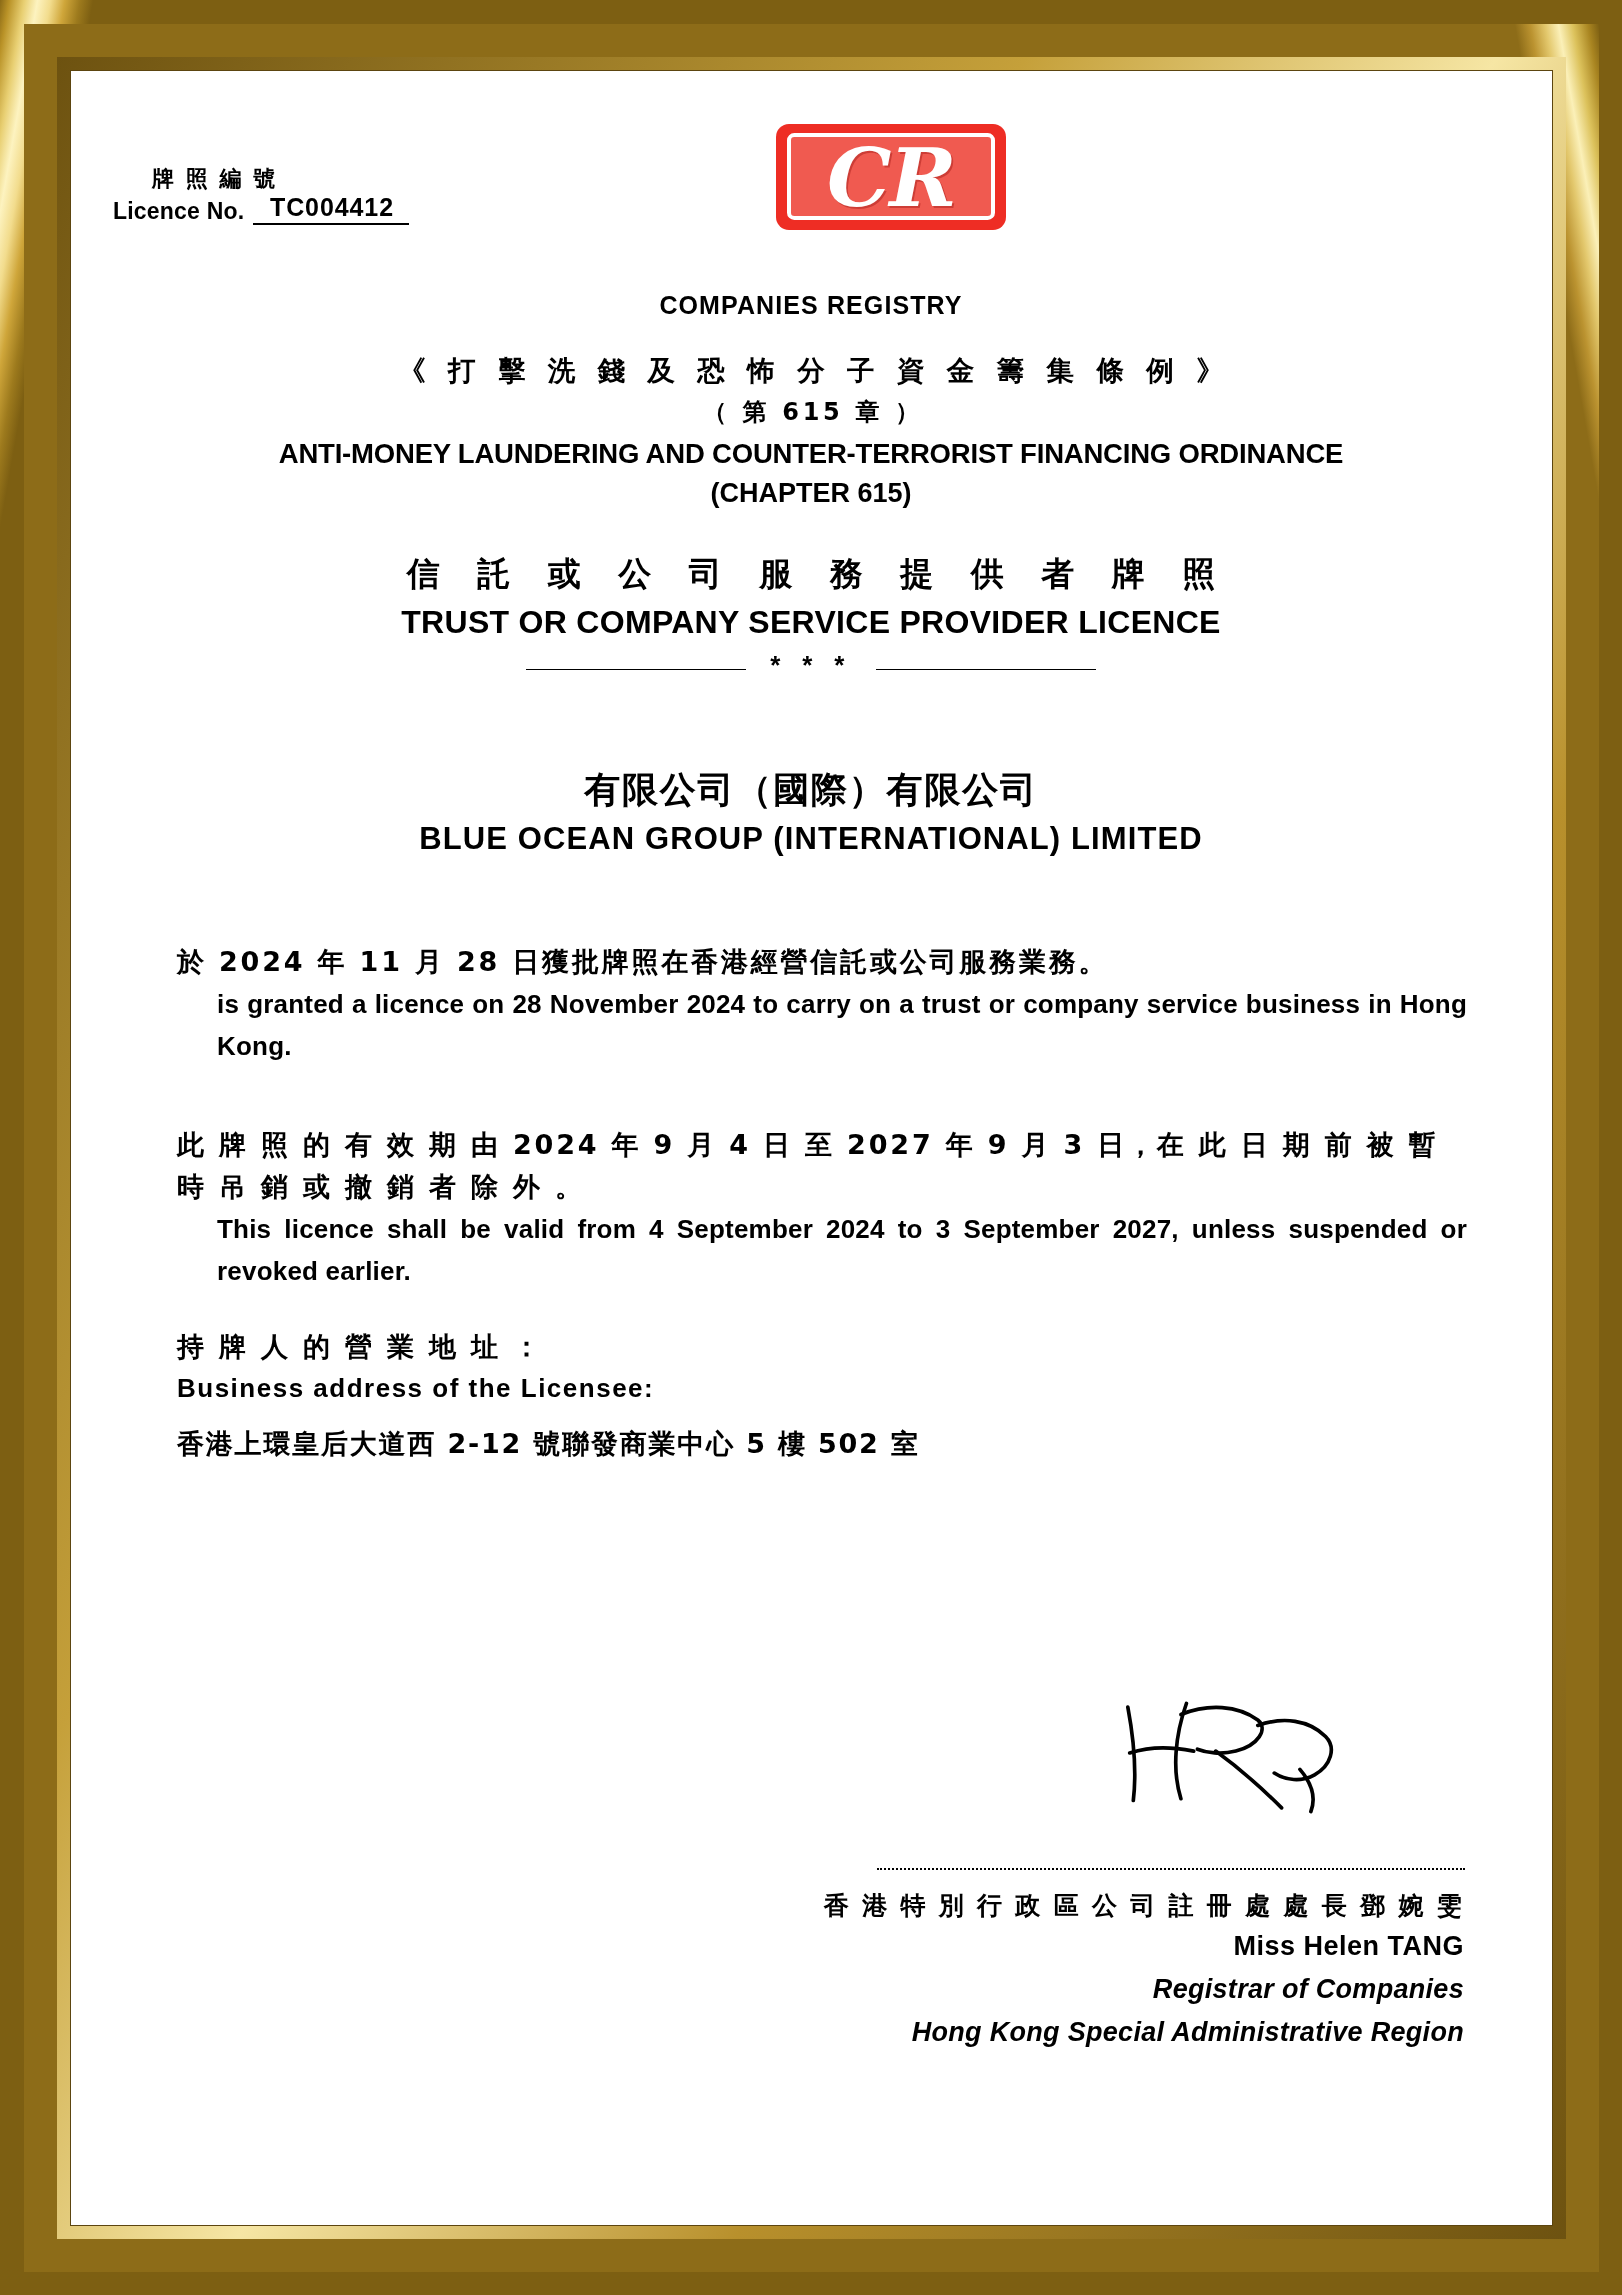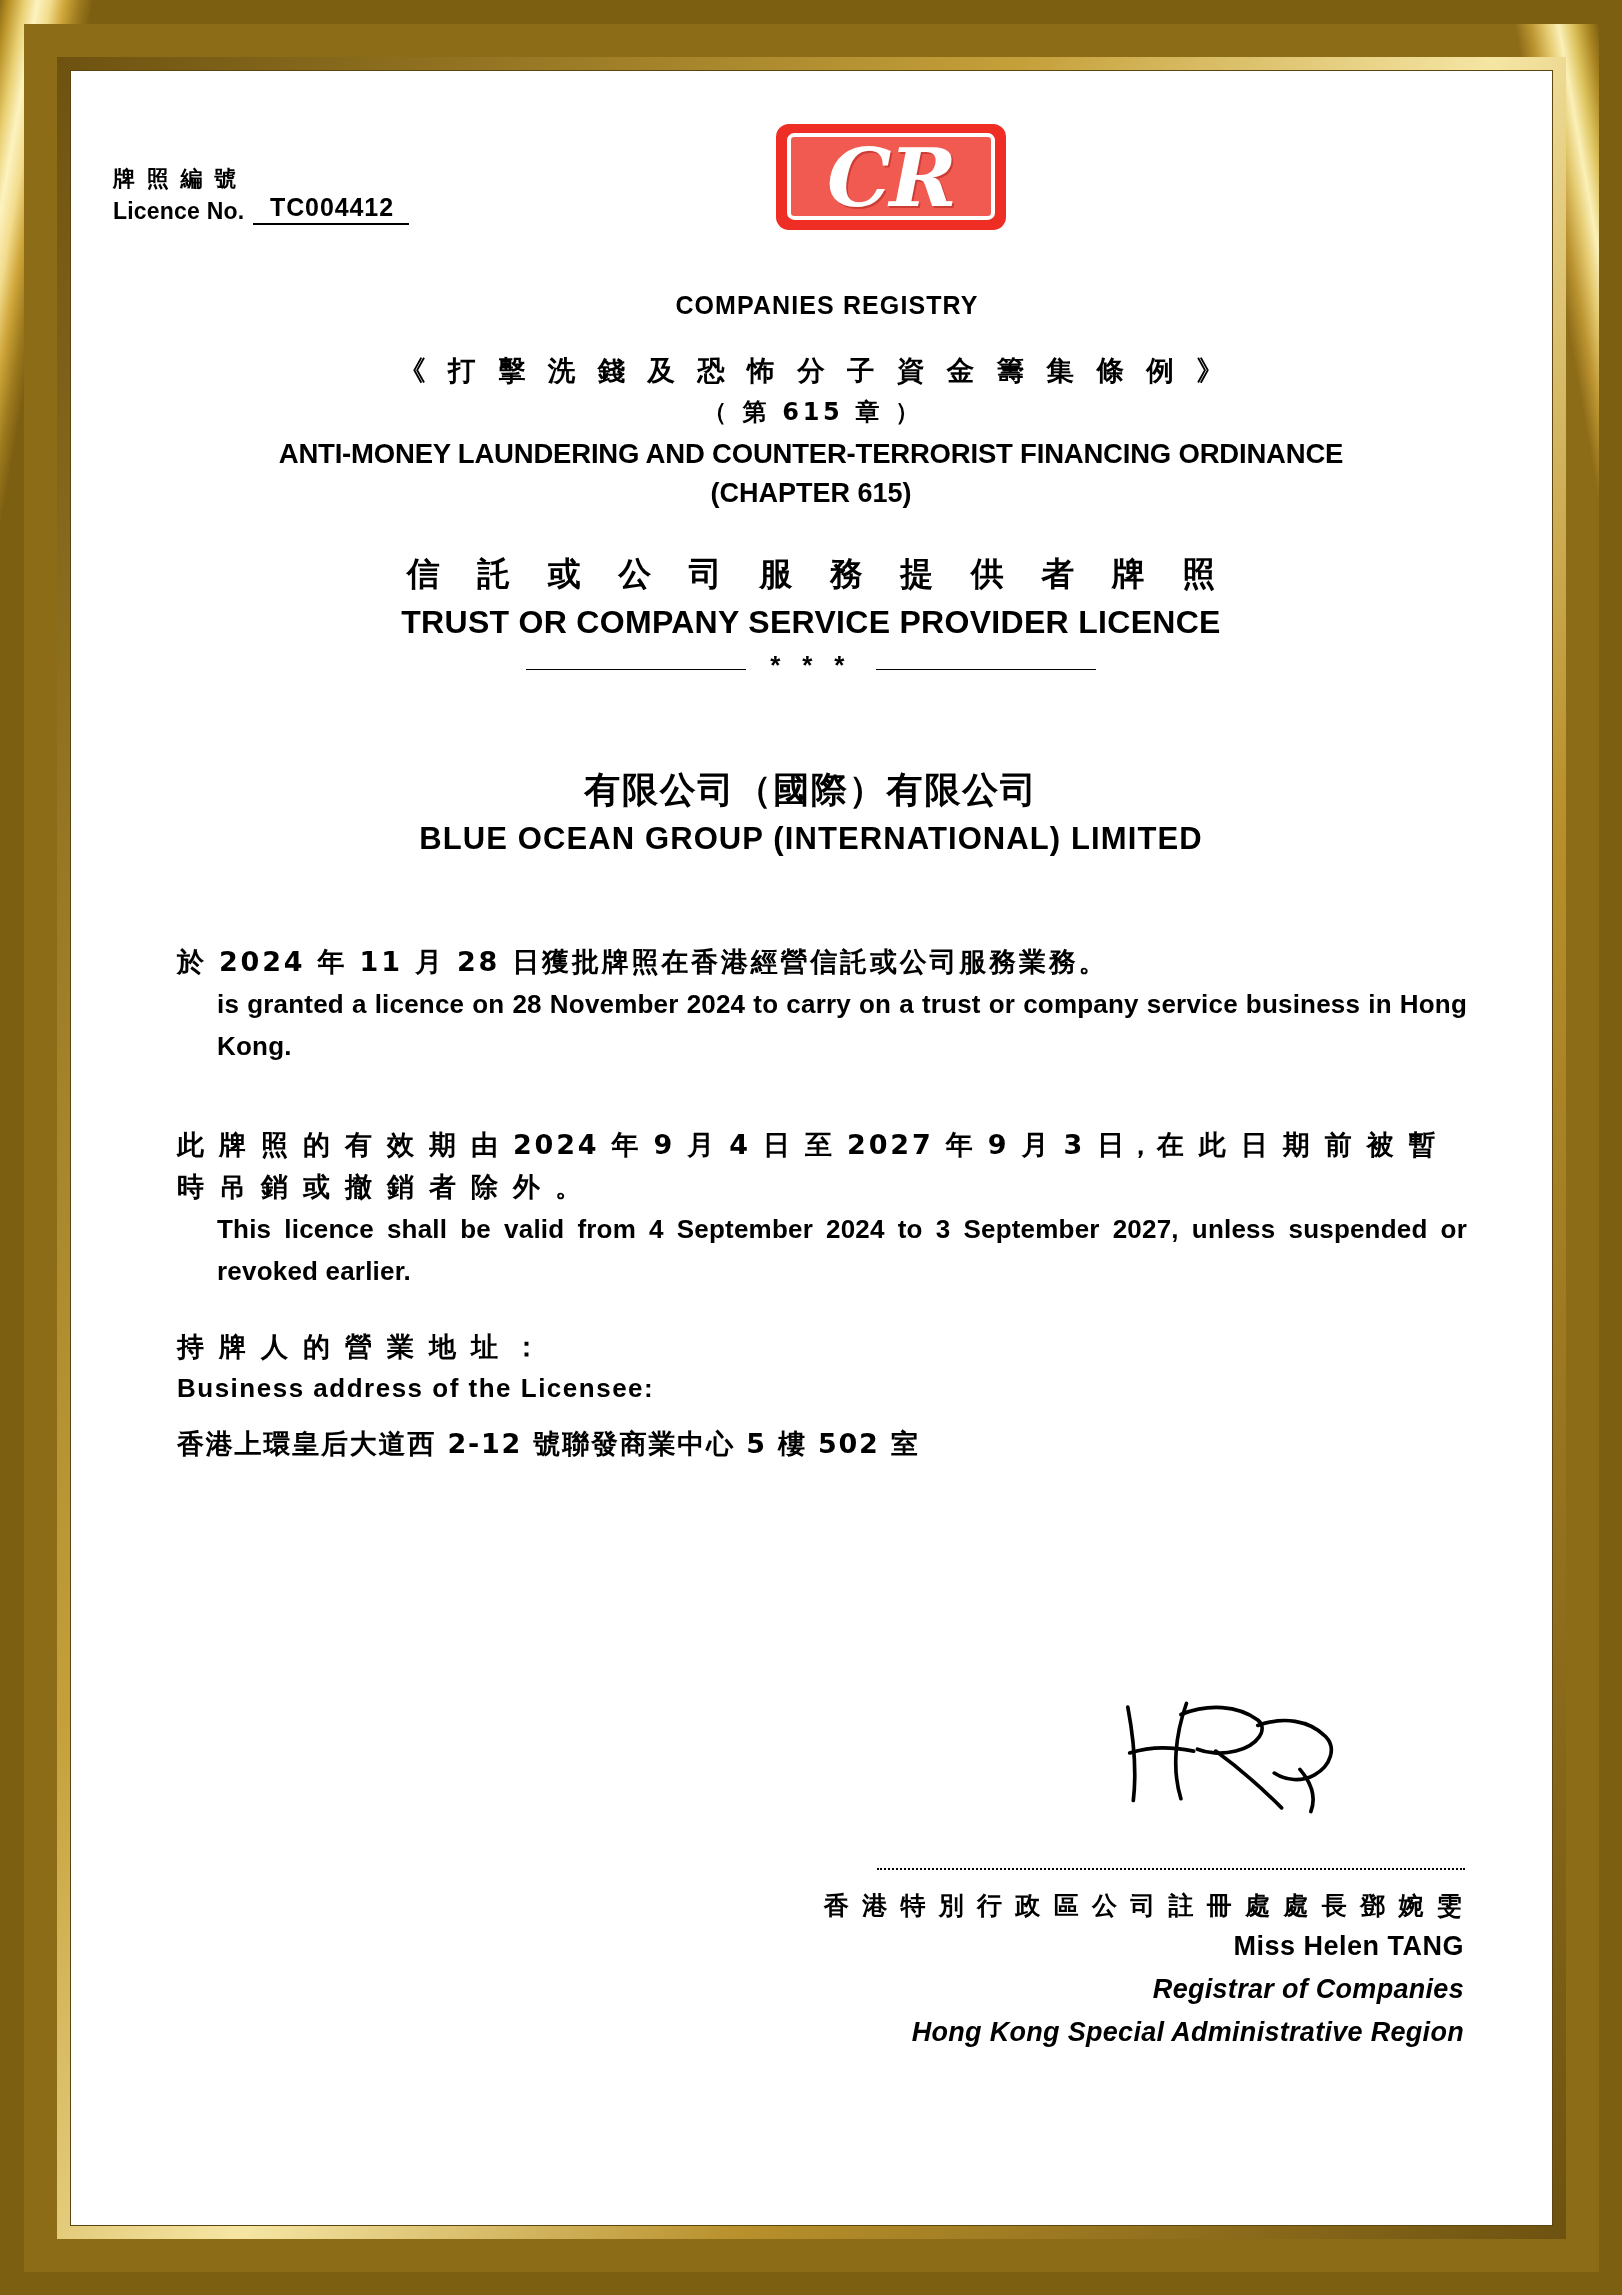--- a/index.html
+++ b/index.html
@@ -74,20 +74,21 @@
     left: 40px;
     top: 92px;
     width: 441px;
   }
   .licence-no .cn {
     font-size: 22px;
     font-weight: bold;
     letter-spacing: 2.8px;
     color: #000;
     line-height: 1.25;
+    margin-left: 39px;
   }
   .licence-no .row {
     display: flex;
     align-items: flex-end;
     gap: 9.2px;
   }
   .licence-no .en {
     font-size: 23px;
     font-weight: bold;
     color: #000;
@@ -151,21 +152,21 @@
     text-align: center;
     font-size: 28.5px;
     font-weight: bold;
     letter-spacing: 13px;
     text-indent: 13px;
     color: #000;
     font-family: "DejaVu Sans", sans-serif;
   }
   .registry-en {
     position: absolute;
-    left: 16px; top: 218px;
+    left: 0; top: 218px;
     width: 1476px;
     text-align: center;
     font-size: 25px;
     font-weight: bold;
     letter-spacing: 1.1px;
     color: #000;
   }
 
   .ord-cn {
     position: absolute;

